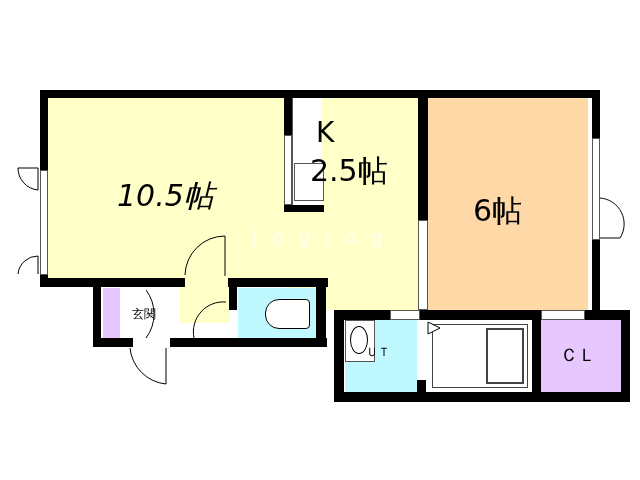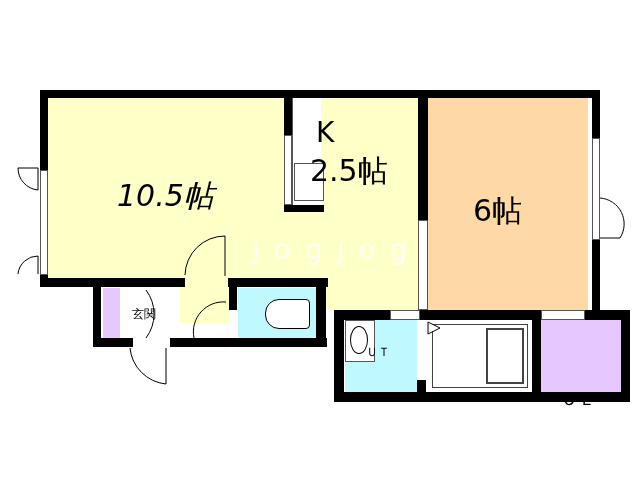--- a/index.html
+++ b/index.html
@@ -3,21 +3,21 @@
 <meta charset="utf-8">
 <style>
   html, body { margin:0; padding:0; background:#ffffff; }
   body { width:640px; height:480px; position:relative; overflow:hidden;
          font-family:"DejaVu Sans", sans-serif; }
   .abs { position:absolute; box-sizing:border-box; }
   .wall { position:absolute; background:#000; }
   .room { position:absolute; }
   .label { position:absolute; color:#000; font-family:"DejaVu Sans", sans-serif; line-height:1.05; white-space:pre; }
   .win { position:absolute; background:#fff; border:1px solid #555; box-sizing:border-box; }
-  .wm { position:absolute; color:rgba(255,255,255,0.75); font-size:28px; letter-spacing:14px; font-family:"DejaVu Sans", sans-serif;margin-top:8px; }
+  .wm { position:absolute; color:rgba(255,255,255,0.75); font-size:20px; letter-spacing:14px; font-family:"DejaVu Sans", sans-serif; }
 </style>
 </head>
 <body>
 
 <div class="abs" style="left:0;top:0;width:640px;height:480px;">
 
   <div class="room" style="left:48px;top:98px;width:240px;height:180px;background:#ffffc8;"></div>
 
   <div class="room" style="left:288px;top:98px;width:130px;height:212px;background:#ffffc8;"></div>
 
@@ -89,16 +89,16 @@
 
   <div class="label" style="left:117px;top:180px;font-size:30px;font-style:italic;">10.5帖</div>
 
   <div class="label" style="left:316px;top:118px;font-size:28px;">K</div>
   <div class="label" style="left:310px;top:155px;font-size:30px;">2.5帖</div>
 
   <div class="label" style="left:473px;top:195px;font-size:30px;">6帖</div>
 
   <div class="label" style="left:132px;top:308px;font-size:12px;">玄関</div>
   <div class="label" style="left:366px;top:346px;font-size:12px;">ＵＴ</div>
-  <div class="label" style="left:560px;top:346px;font-size:18px;margin-top:44px;">ＣＬ</div>
+  <div class="label" style="left:560px;top:346px;font-size:18px;">ＣＬ</div>
 
   <div class="wm" style="left:252px;top:225px;">jogjog</div>
 </div>
 
 </body></html>

